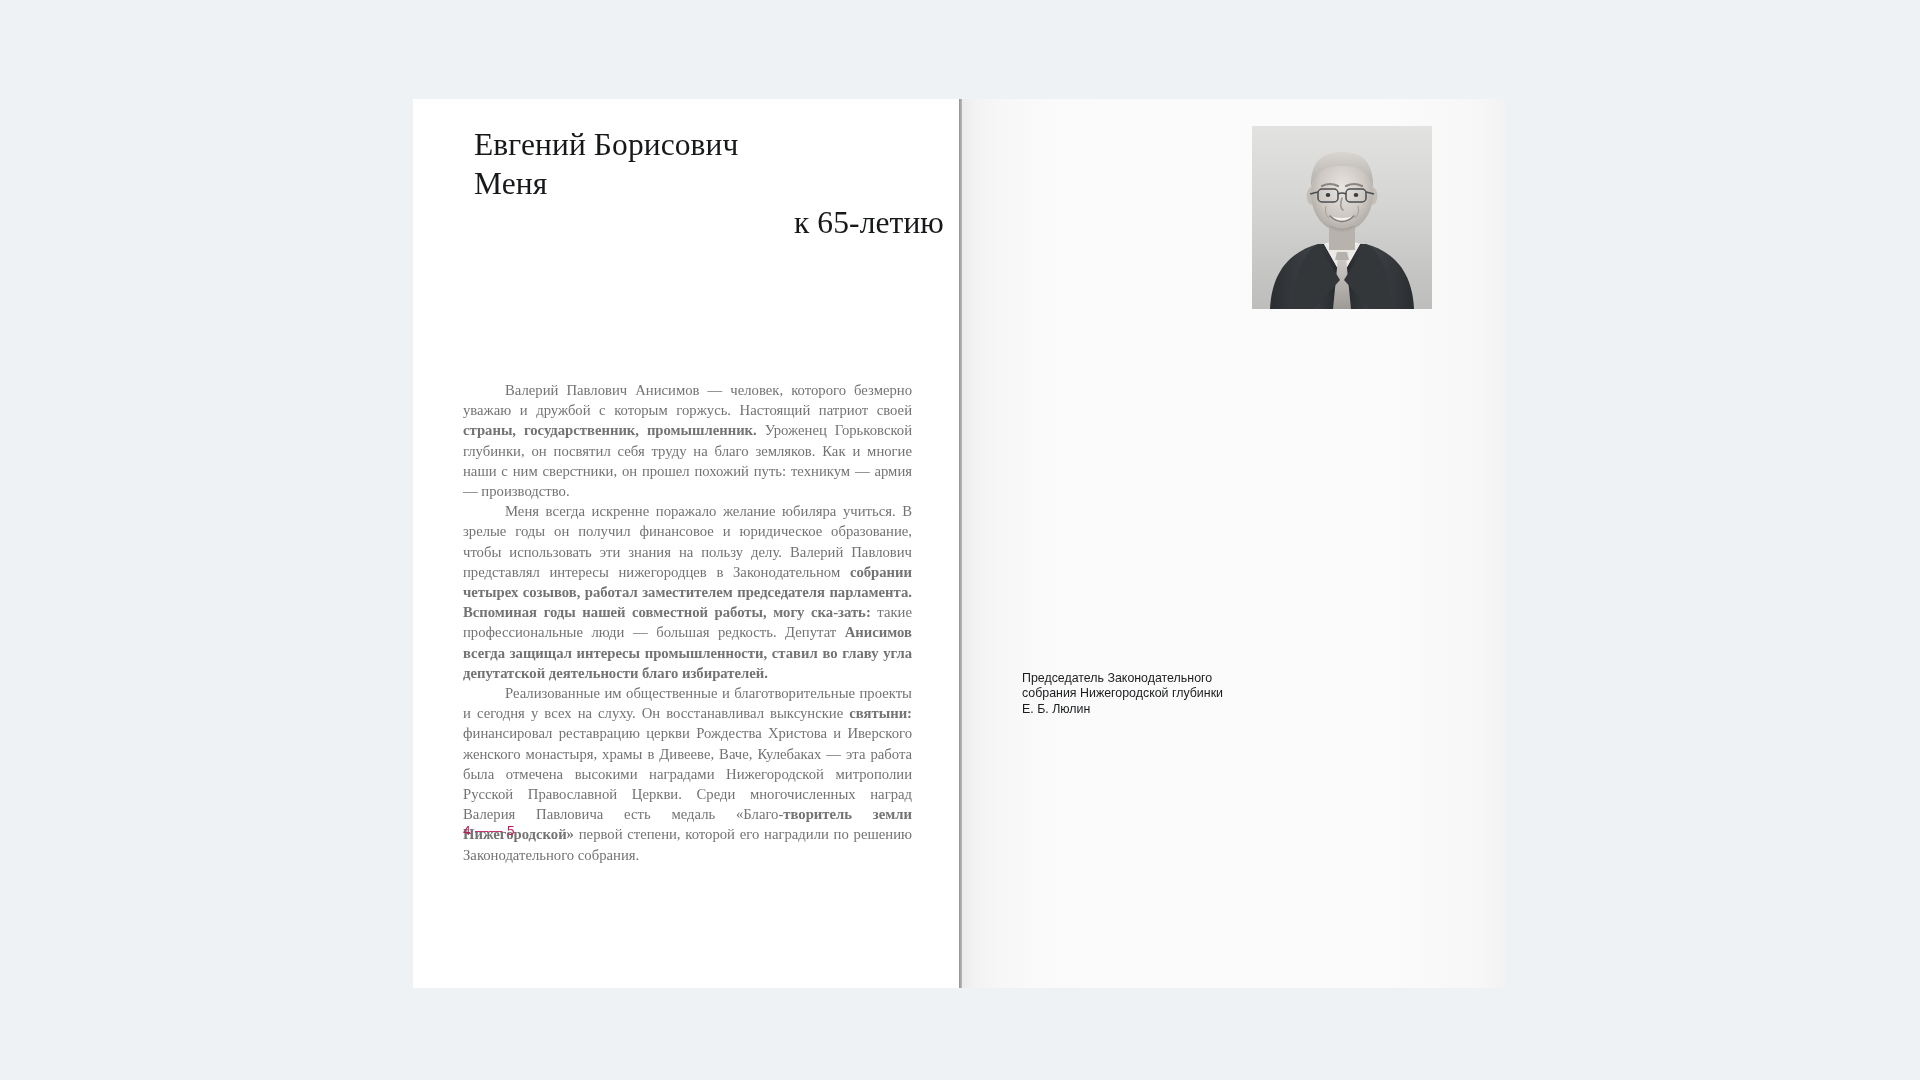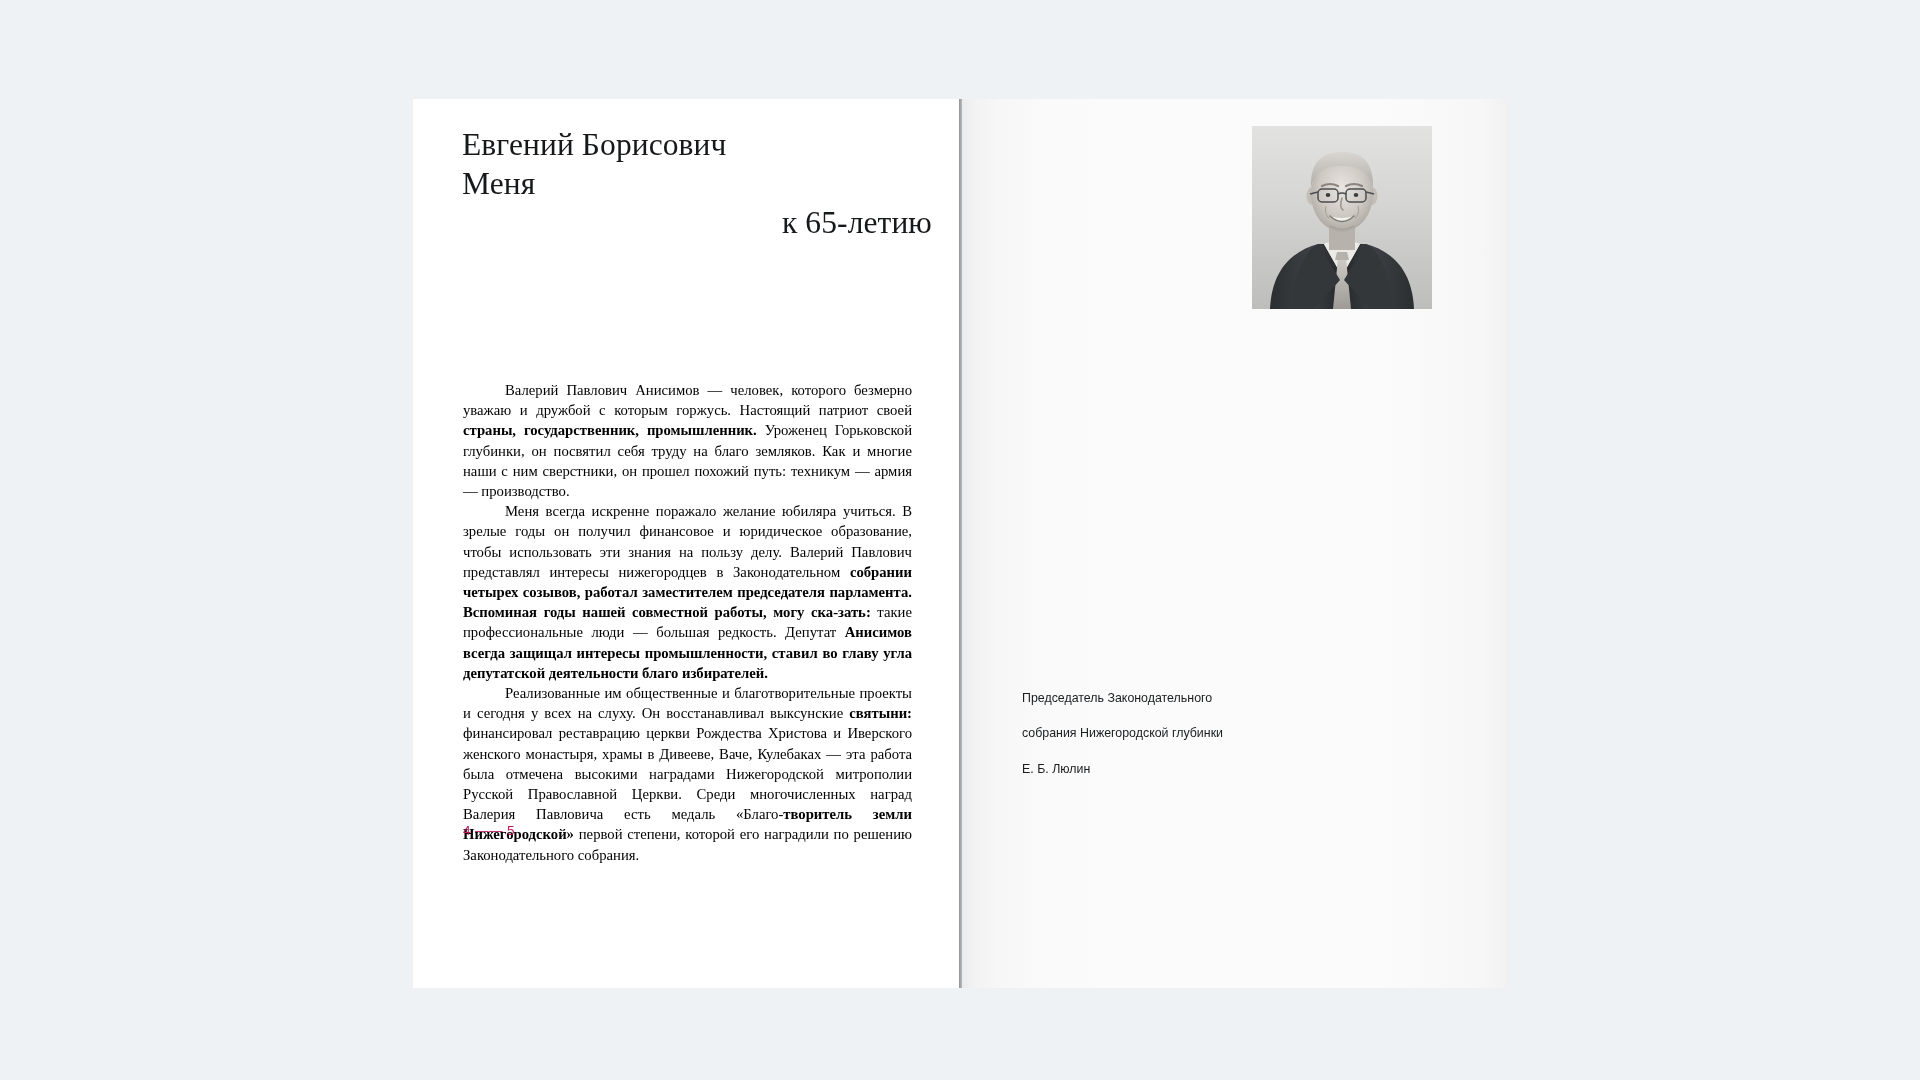--- a/index.html
+++ b/index.html
@@ -62,41 +62,41 @@
     left: 546px;
     top: 0;
     width: 3px;
     height: 100%;
     background: linear-gradient(to right, #8e9296, #b9bcbe);
   }
 
   
   #title-block {
     position: absolute;
-    left: 49px;
+    left: 61px;
     top: 26px;
     width: 470px;
   }
   .title-line {
     font-size: 31.5px;
     line-height: 39px;
     color: #16181a;
     white-space: pre;
     letter-spacing: 0.1px;
   }
   .title-line.indent-1 { padding-left: 88px; text-align: right; }
 
   #body-block {
     position: absolute;
     left: 50px;
     top: 281px;
     width: 449px;
     font-size: 14.7px;
     line-height: 20.2px;
-    color: #000000;
+    color: #737373;
     text-align: justify;
     text-justify: inter-word;
   }
   #body-block p {
     margin: 0;
     text-indent: 42px;
     -webkit-hyphens: manual;
     hyphens: manual;
   }
   #body-block b { font-weight: bold; }
@@ -127,21 +127,21 @@
   #signature {
     position: absolute;
     left: 63px;
     top: 572px;
     width: 260px;
     font-family: "Liberation Sans", "DejaVu Sans", sans-serif;
     font-size: 12.4px;
     line-height: 15.4px;
     color: #1a1c1e;
   }
-  #signature div { white-space: pre; margin-top: 20px; }
+  #signature div { white-space: pre; }
 </style>
 </head>
 <body>
 
 <div id="canvas">
 
   <div id="spread">
 
     <div class="page page-left">
 

